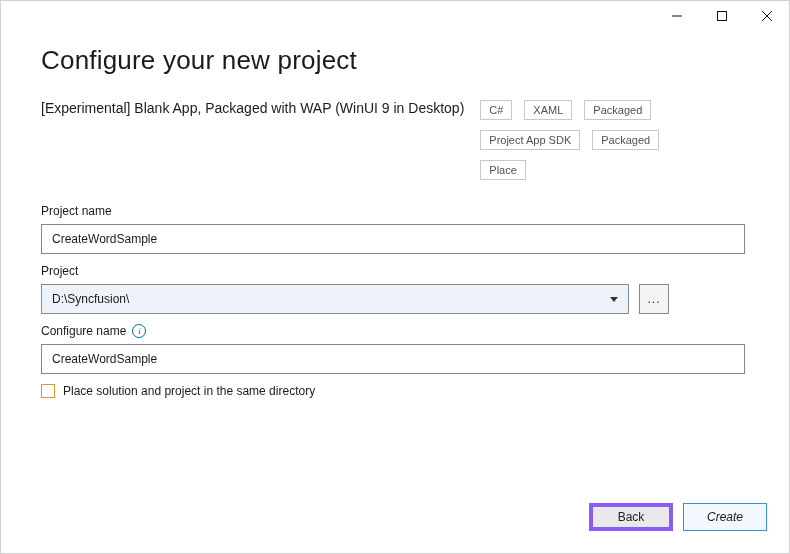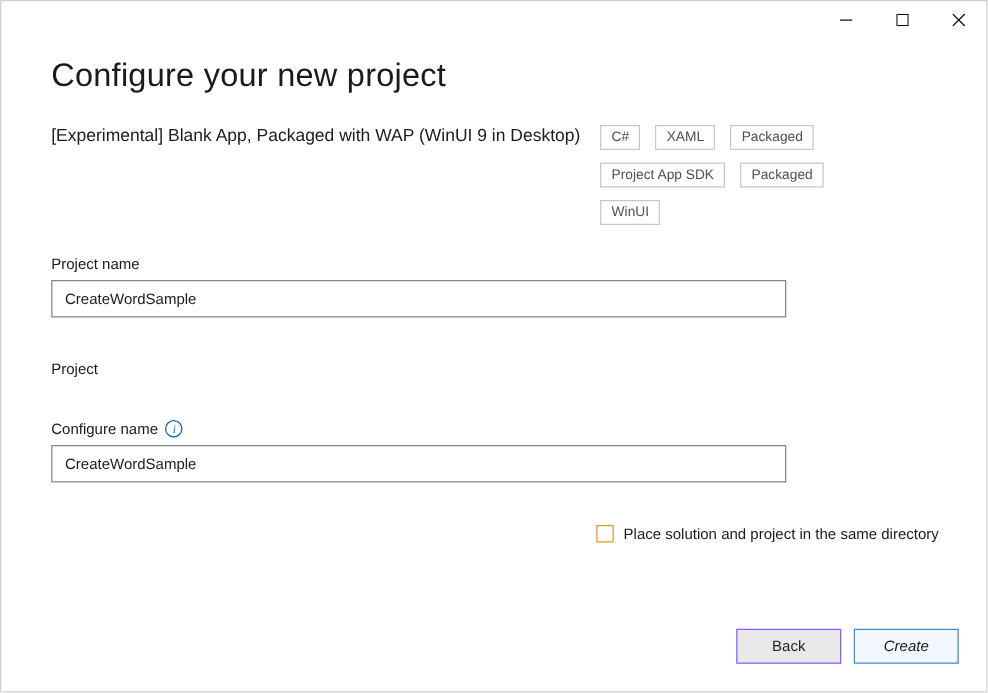--- a/index.html
+++ b/index.html
@@ -75,23 +75,23 @@
     line-height: 14px;
   }
   .field-label {
     font-size: 12px;
     color: #1b1b1b;
     margin-bottom: 6px;
     display: flex;
     align-items: center;
     gap: 6px;
   }
-  .field-group { margin-bottom: 34px; }
+  .field-group { margin-bottom: 10px; }
   .text-input, .combo {
-    width: 588px;
+    width: 704px;
     height: 30px;
     border: 1px solid #828790;
     padding: 0 10px;
     font-size: 12px;
     font-family: inherit;
     color: #1b1b1b;
     background: #fff;
     outline: none;
   }
   .combo-row {
@@ -137,40 +137,39 @@
     font-size: 9px;
     font-style: italic;
     font-family: Georgia, serif;
     line-height: 1;
   }
   .checkbox-row {
     display: flex;
     align-items: center;
     gap: 8px;
     margin-top: 2px;
-    justify-content: flex-end;
   }
   .checkbox {
     width: 14px;
     height: 14px;
     border: 1px solid #d89b2a;
     background: #fff;
     display: inline-block;
   }
   .footer {
     position: absolute;
     bottom: 22px;
     right: 22px;
     display: flex;
     gap: 10px;
   }
   .btn {
     width: 84px;
     height: 28px;
-    border: 1px solid #8b5cf6;
+    border: 4px solid #8b5cf6;
     background: #e9e9e9;
     color: #222;
     font-size: 12px;
     display: flex;
     align-items: center;
     justify-content: center;
     cursor: default;
   }
   .btn.primary {
     background: #f2f8fe;
@@ -208,31 +207,38 @@
     <h1>Configure your new project</h1>
 
     <div class="template-row">
       <div class="template-name">[Experimental] Blank App, Packaged with WAP (WinUI 9 in Desktop)</div>
       <div class="tags">
         <span class="tag">C#</span>
         <span class="tag">XAML</span>
         <span class="tag">Packaged</span>
         <span class="tag">Project App SDK</span>
         <span class="tag">Packaged</span>
-        <span class="tag">WinUI</span>
+        <span class="tag">Place</span>
       </div>
     </div>
 
     <div class="field-group">
       <div class="field-label">Project name</div>
       <input class="text-input" type="text" value="CreateWordSample" style="">
     </div>
 
     <div class="field-group">
       <div class="field-label">Project</div>
+      <div class="combo-row">
+        <div class="combo">
+          <span>D:\Syncfusion\</span>
+          <span class="combo-arrow"></span>
+        </div>
+        <div class="browse-btn">...</div>
+      </div>
     </div>
 
     <div class="field-group">
       <div class="field-label">
         <span>Configure name</span>
         <span class="info-icon">i</span>
       </div>
       <input class="text-input" type="text" value="CreateWordSample" style="">
     </div>
 

